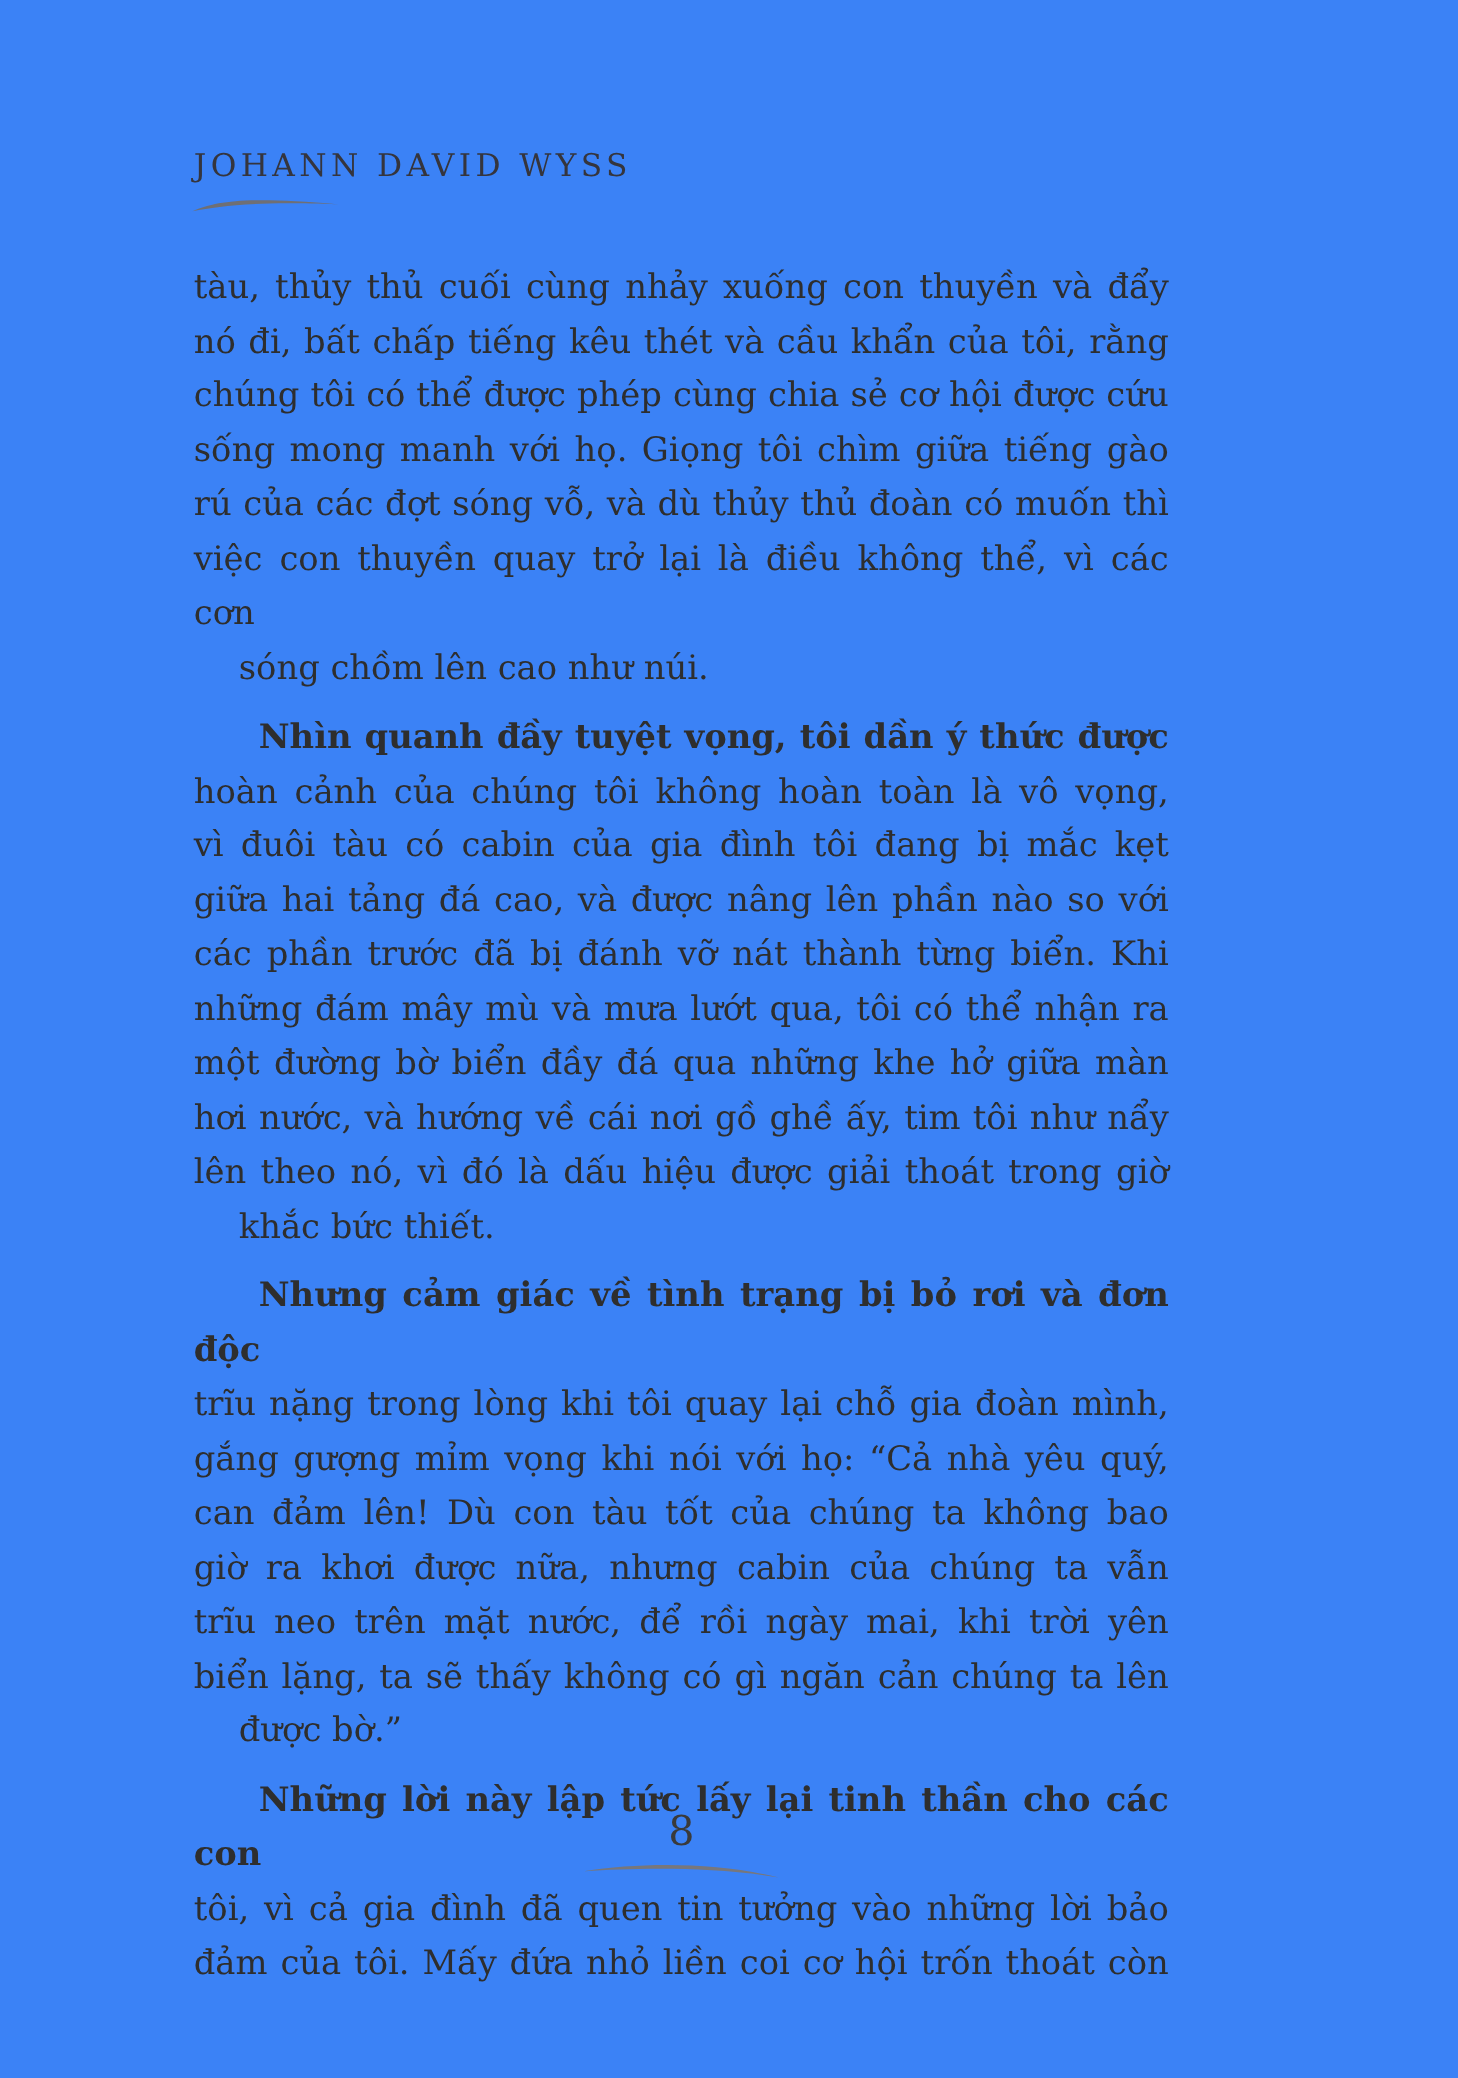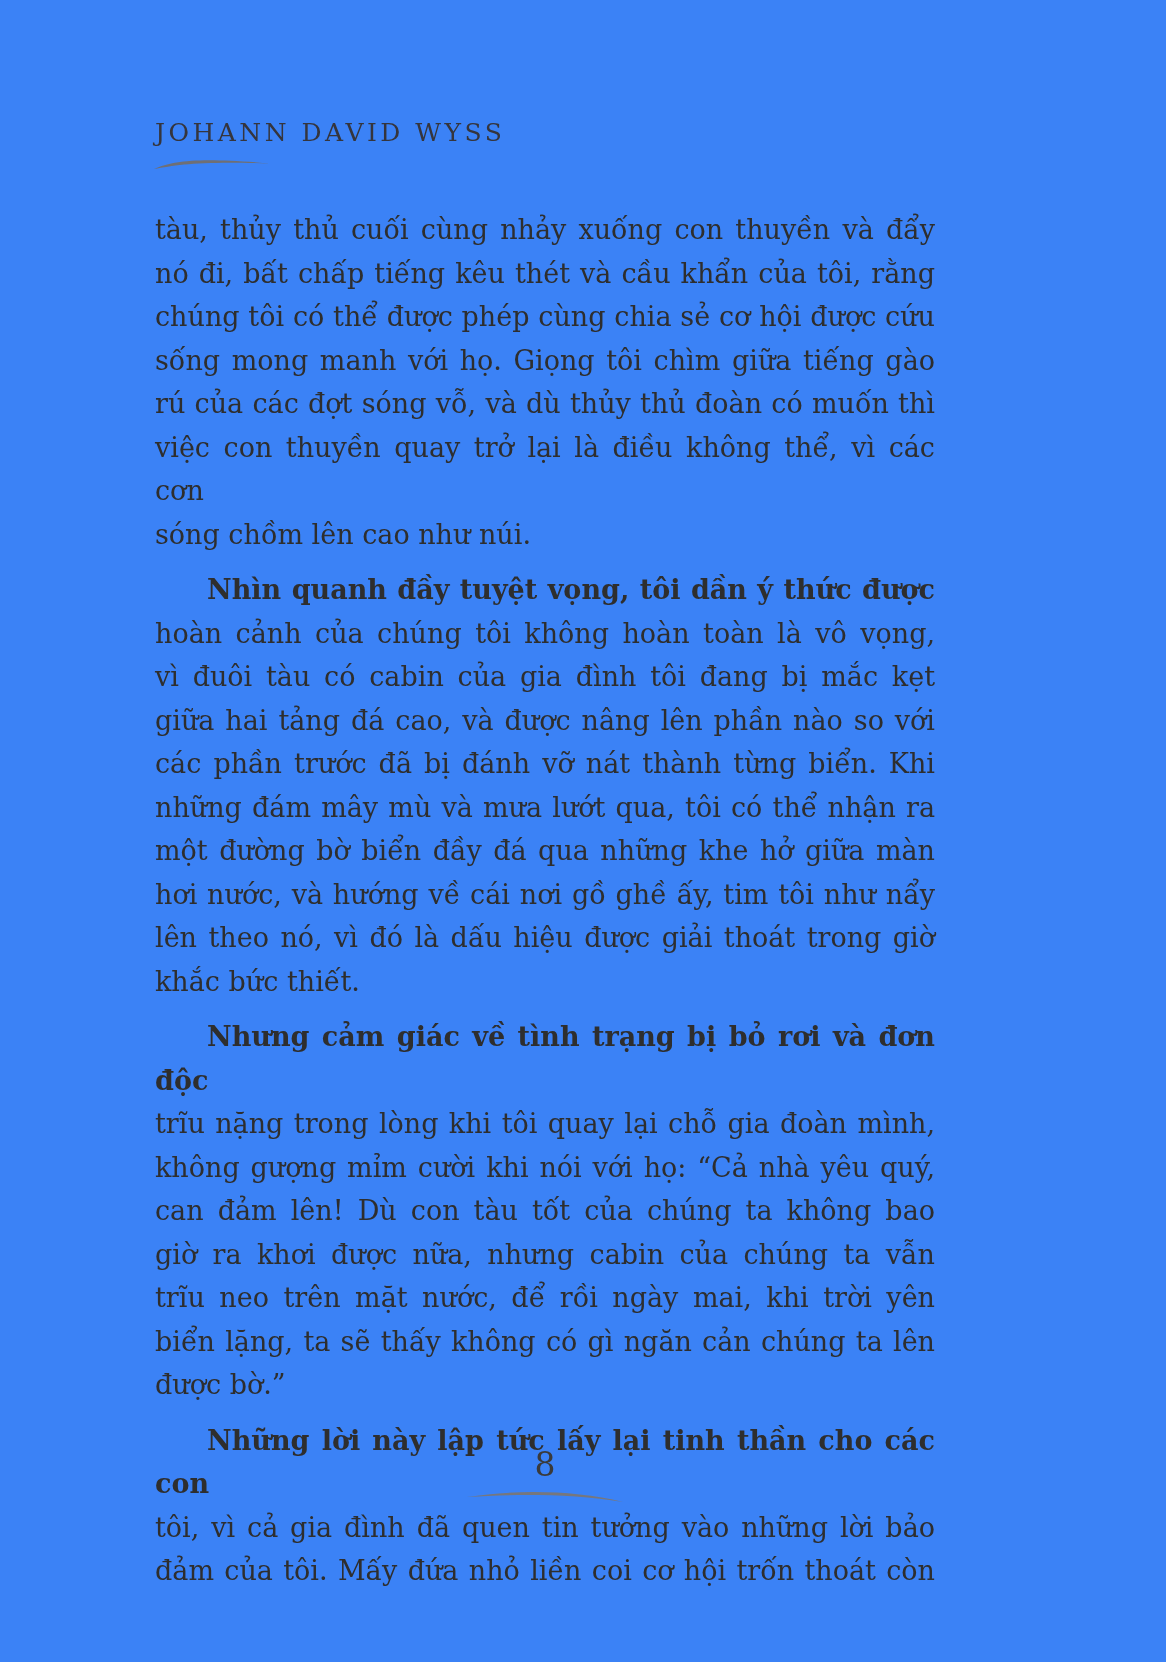--- a/index.html
+++ b/index.html
@@ -37,21 +37,21 @@
   }
   .paragraph { margin: 0 0 12px 0; }
   .paragraph:last-child { margin-bottom: 0; }
   .line {
     font-size: 27px;
     line-height: 43.5px;
     text-align: justify;
     text-align-last: justify;
     color: #2e2e2e;
   }
-  .line.lastline { text-align-last: left; }
+  .line.lastline { text-align-last: left; margin-left: 36px; }
   .paragraph.indent .line:first-child { text-indent: 52px; font-weight: bold; }
   .footer {
     position: absolute;
     left: 155px;
     top: 1442px;
     width: 780px;
     text-align: center;
   }
   .page-number {
     font-size: 33px;
@@ -91,21 +91,21 @@
         <div class="line">các phần trước đã bị đánh vỡ nát thành từng biển. Khi</div>
         <div class="line">những đám mây mù và mưa lướt qua, tôi có thể nhận ra</div>
         <div class="line">một đường bờ biển đầy đá qua những khe hở giữa màn</div>
         <div class="line">hơi nước, và hướng về cái nơi gồ ghề ấy, tim tôi như nẩy</div>
         <div class="line">lên theo nó, vì đó là dấu hiệu được giải thoát trong giờ</div>
         <div class="line lastline">khắc bức thiết.</div>
       </div>
       <div class="paragraph indent">
         <div class="line">Nhưng cảm giác về tình trạng bị bỏ rơi và đơn độc</div>
         <div class="line">trĩu nặng trong lòng khi tôi quay lại chỗ gia đoàn mình,</div>
-        <div class="line">không gượng mỉm cười khi nói với họ: “Cả nhà yêu quý,</div>
+        <div class="line">gắng gượng mỉm vọng khi nói với họ: “Cả nhà yêu quý,</div>
         <div class="line">can đảm lên! Dù con tàu tốt của chúng ta không bao</div>
         <div class="line">giờ ra khơi được nữa, nhưng cabin của chúng ta vẫn</div>
         <div class="line">trĩu neo trên mặt nước, để rồi ngày mai, khi trời yên</div>
         <div class="line">biển lặng, ta sẽ thấy không có gì ngăn cản chúng ta lên</div>
         <div class="line lastline">được bờ.”</div>
       </div>
       <div class="paragraph indent">
         <div class="line">Những lời này lập tức lấy lại tinh thần cho các con</div>
         <div class="line">tôi, vì cả gia đình đã quen tin tưởng vào những lời bảo</div>
         <div class="line">đảm của tôi. Mấy đứa nhỏ liền coi cơ hội trốn thoát còn</div>

